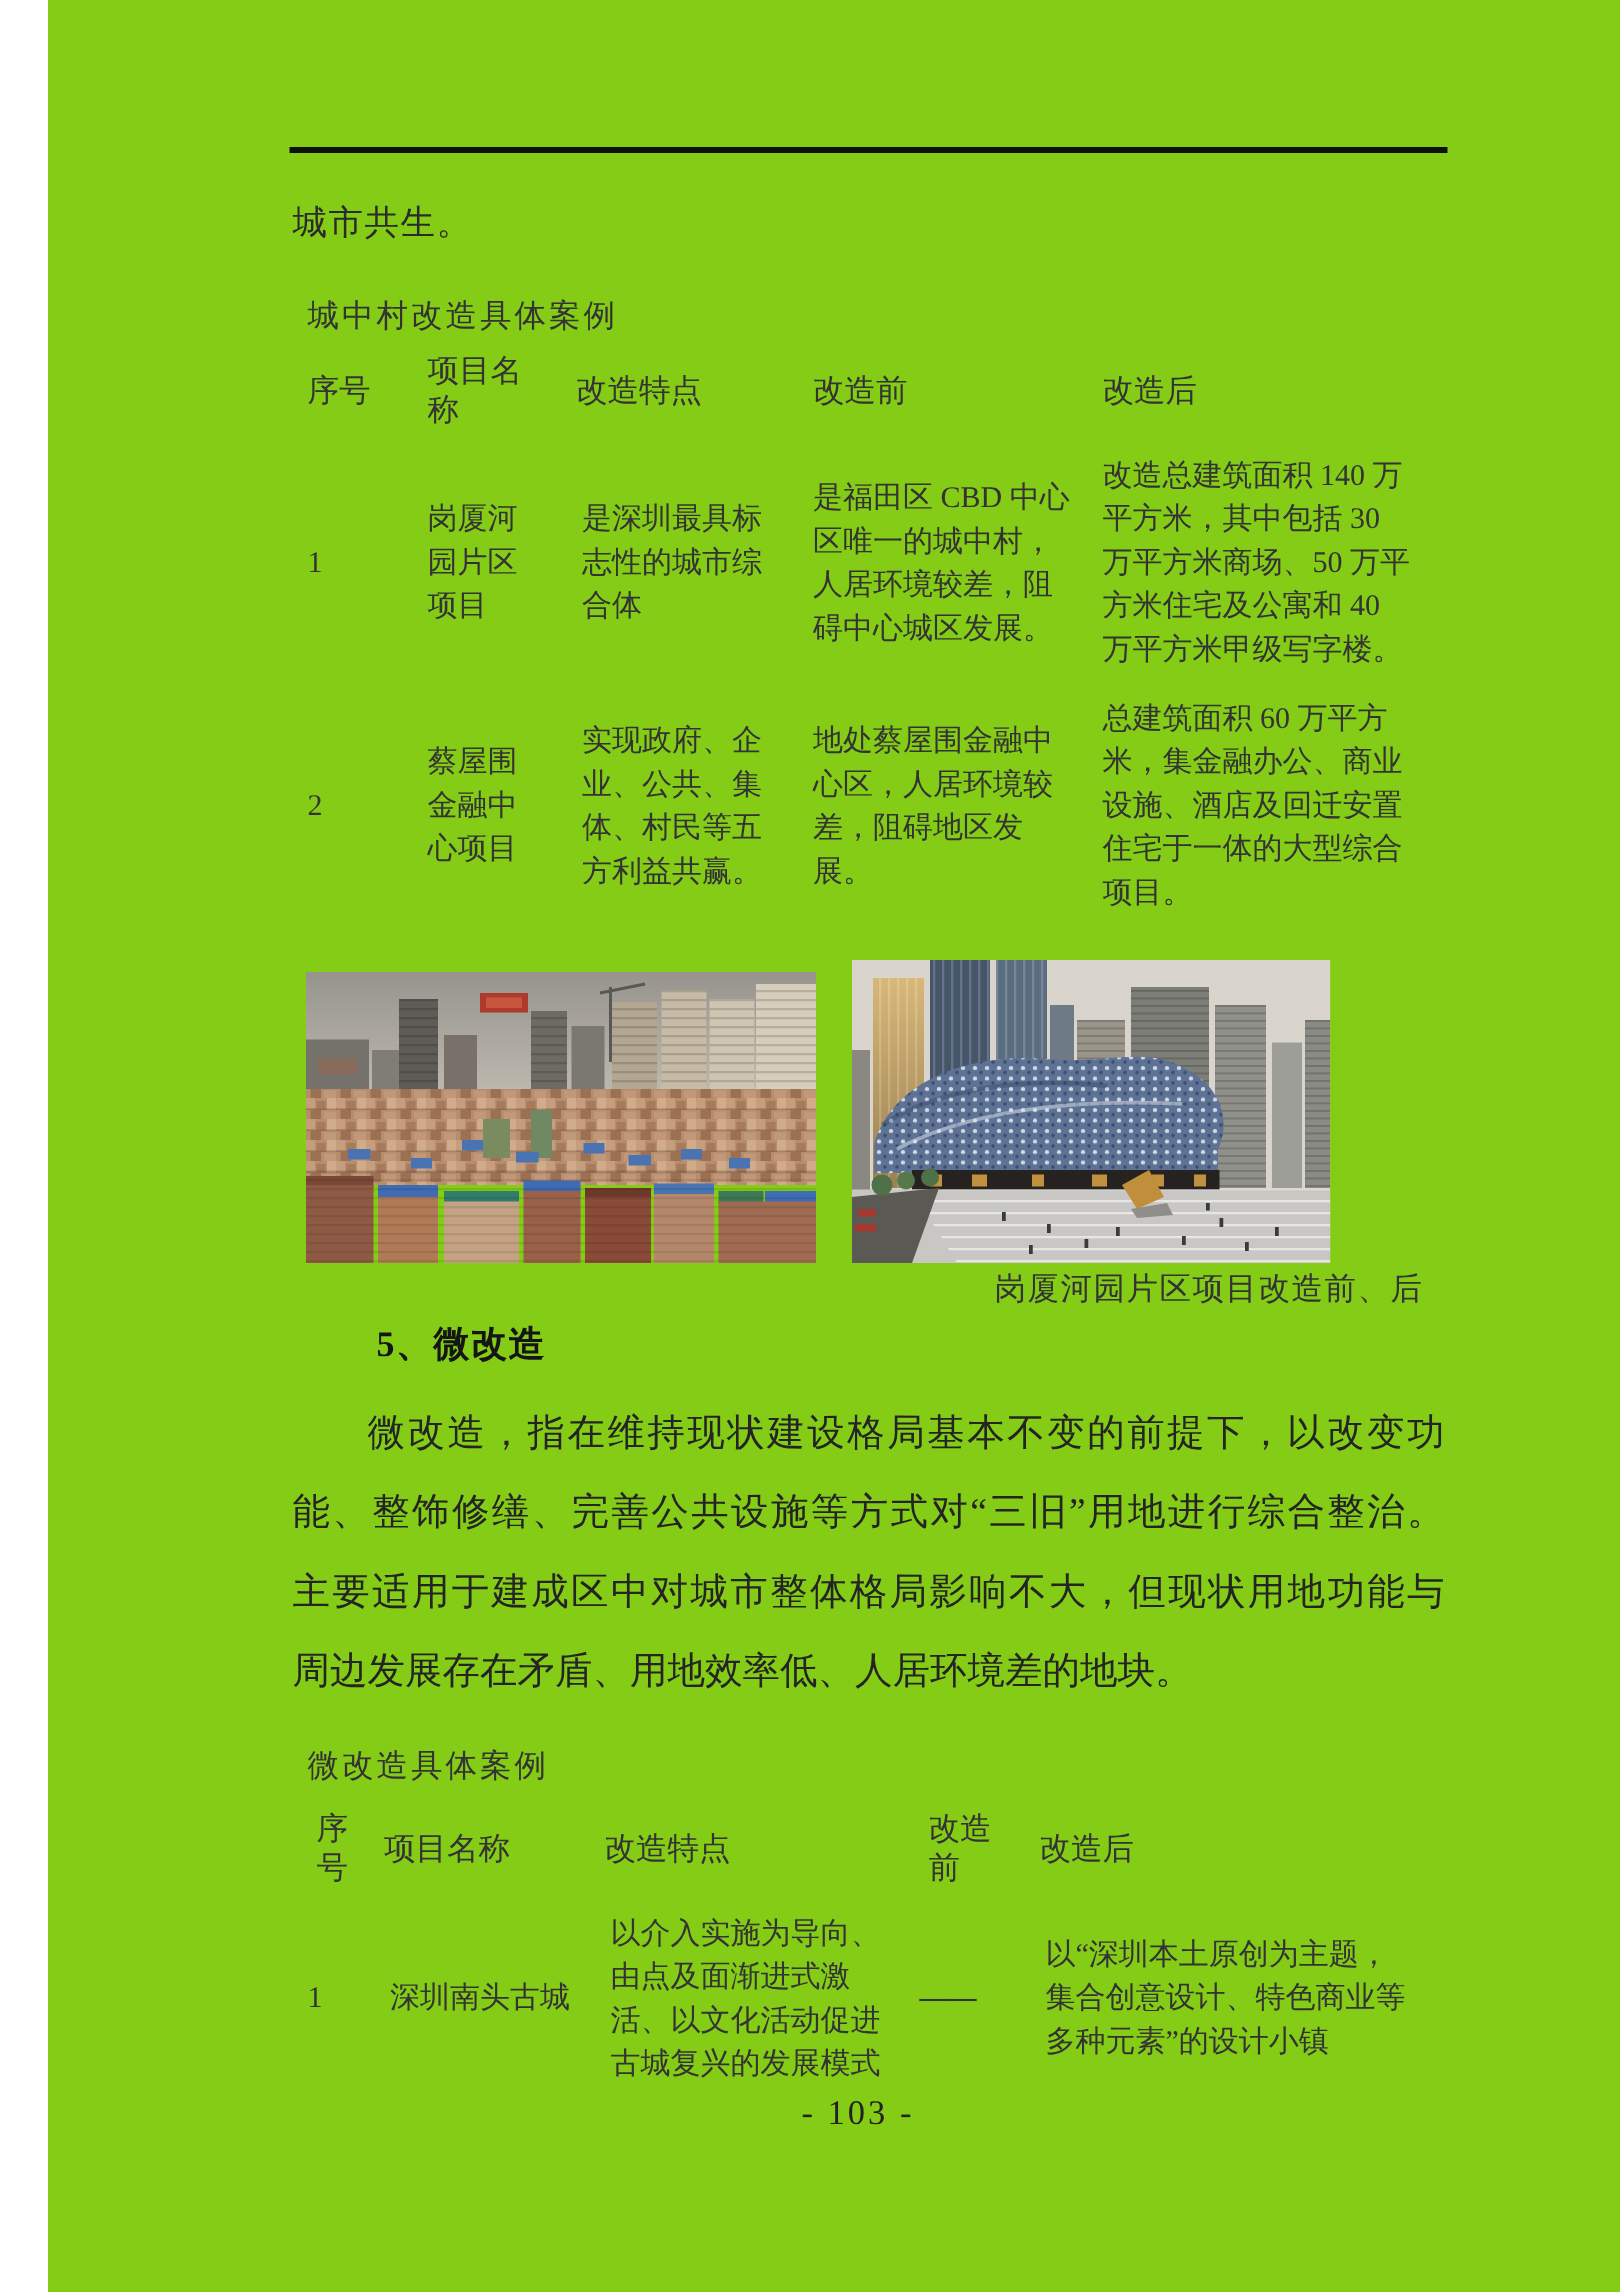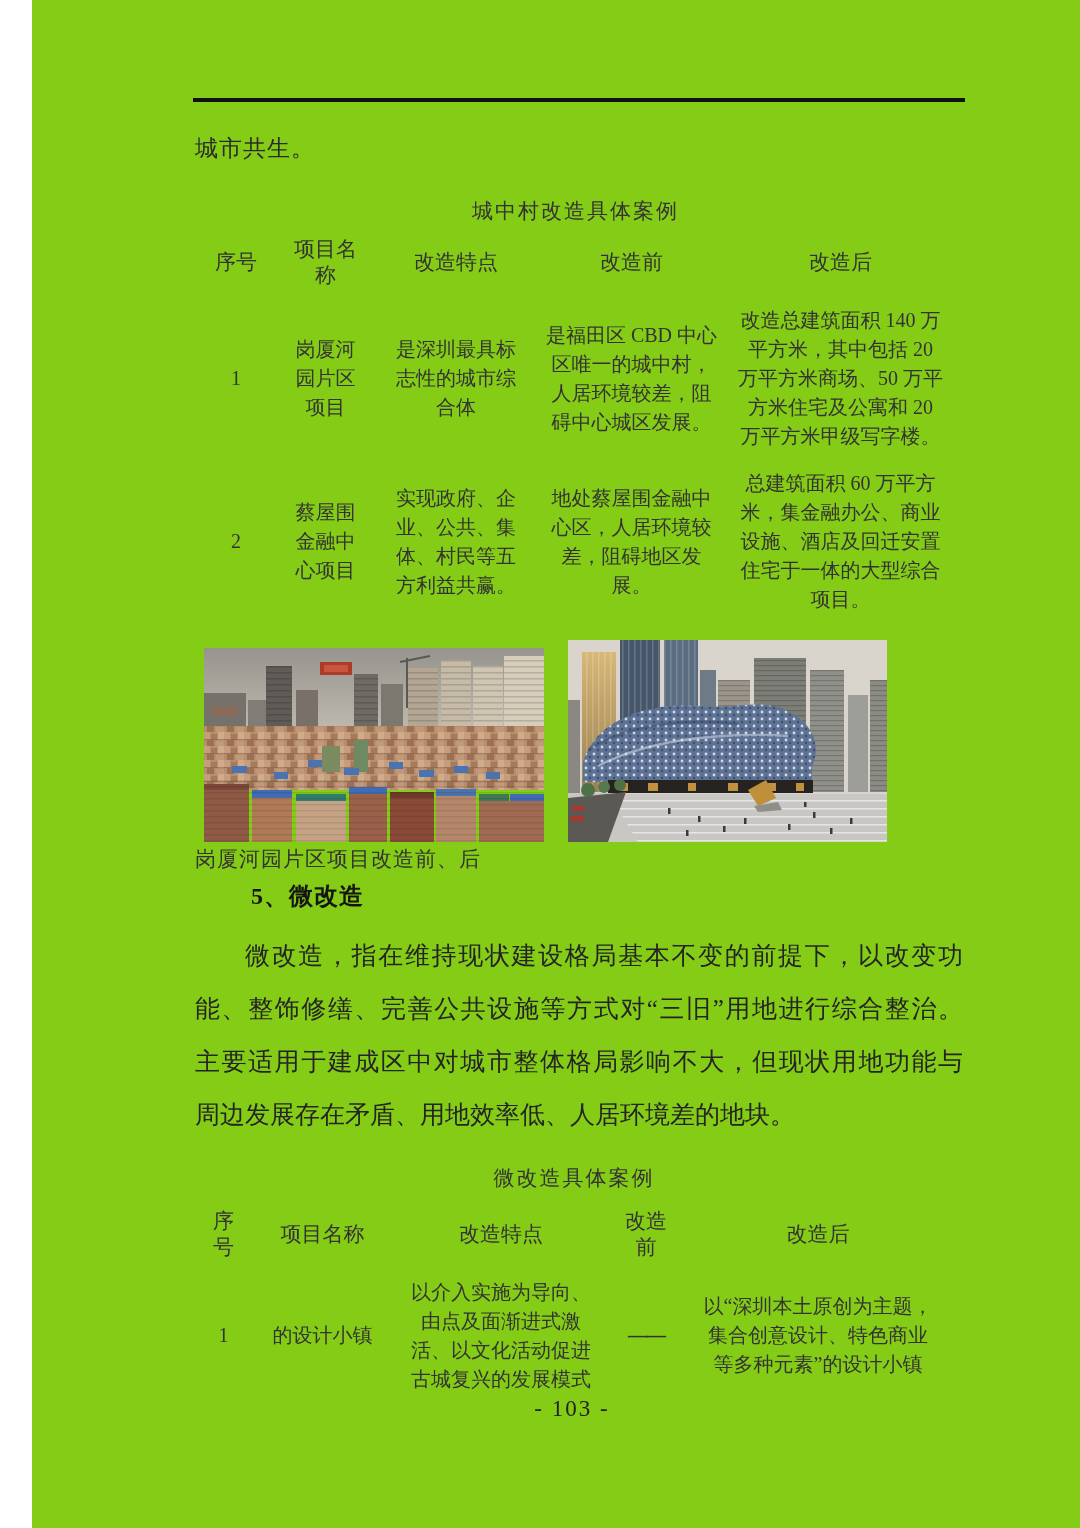--- a/index.html
+++ b/index.html
@@ -28,22 +28,22 @@
   }
   table.doc-tbl {
     position: absolute;
     left: 163px;
     border-collapse: collapse;
     table-layout: fixed;
   }
   #table1 { top: 188px; width: 755px; }
   #table2 { top: 1150px; width: 753px; }
   .doc-tbl td {
-    border: 6px solid #84cc16;
-    text-align: center;
+    border: 4px solid #84cc16;
+    text-align: left;
     vertical-align: middle;
     font-size: 20px;
     line-height: 29px;
     padding: 2px 6px;
     color: #333333;
   }
   .doc-tbl tr.t-title td {
     height: 40px;
     font-size: 21px;
     letter-spacing: 2px;
@@ -62,21 +62,21 @@
   .photo {
     position: absolute;
     overflow: hidden;
   }
   #photo-before { left: 172px; top: 648px; width: 340px; height: 194px; }
   #photo-after  { left: 536px; top: 640px; width: 319px; height: 202px; }
   .fig-caption {
     position: absolute;
     left: 163px; top: 845px;
     width: 754px;
-    text-align: left;
+    text-align: right;
     font-size: 21px;
     letter-spacing: 1px;
     color: #333333;
   }
   .sec-heading {
     position: absolute;
     left: 219px; top: 880px;
     font-size: 24px;
     font-weight: bold;
     color: #151515;
@@ -134,21 +134,21 @@
       <td class="pad-lg">项目名称</td>
       <td>改造特点</td>
       <td>改造前</td>
       <td>改造后</td>
     </tr>
     <tr class="r1">
       <td>1</td>
       <td class="pad-lg">岗厦河园片区项目</td>
       <td class="pad-lg">是深圳最具标志性的城市综合体</td>
       <td>是福田区 CBD 中心区唯一的城中村，人居环境较差，阻碍中心城区发展。</td>
-      <td>改造总建筑面积 140 万平方米，其中包括 20 万平方米商场、50 万平方米住宅及公寓和 20 万平方米甲级写字楼。</td>
+      <td>改造总建筑面积 140 万平方米，其中包括 30 万平方米商场、50 万平方米住宅及公寓和 40 万平方米甲级写字楼。</td>
     </tr>
     <tr class="r2">
       <td>2</td>
       <td class="pad-lg">蔡屋围金融中心项目</td>
       <td class="pad-lg">实现政府、企业、公共、集体、村民等五方利益共赢。</td>
       <td>地处蔡屋围金融中心区，人居环境较差，阻碍地区发展。</td>
       <td>总建筑面积 60 万平方米，集金融办公、商业设施、酒店及回迁安置住宅于一体的大型综合项目。</td>
     </tr>
   </tbody>
     </table>
@@ -333,21 +333,21 @@
     </tr>
     <tr class="t-head">
       <td class="pad-xl">序号</td>
       <td>项目名称</td>
       <td>改造特点</td>
       <td class="pad-xl">改造前</td>
       <td>改造后</td>
     </tr>
     <tr class="r1">
       <td>1</td>
-      <td class="pad-lg">的设计小镇</td>
+      <td class="pad-lg">深圳南头古城</td>
       <td class="pad-lg">以介入实施为导向、由点及面渐进式激活、以文化活动促进古城复兴的发展模式</td>
       <td class="dash-cell">——</td>
       <td class="pad-lg">以“深圳本土原创为主题，集合创意设计、特色商业等多种元素”的设计小镇</td>
     </tr>
   </tbody>
     </table>
 
   <div class="page-number">- 103 -</div>
 
 </div>

